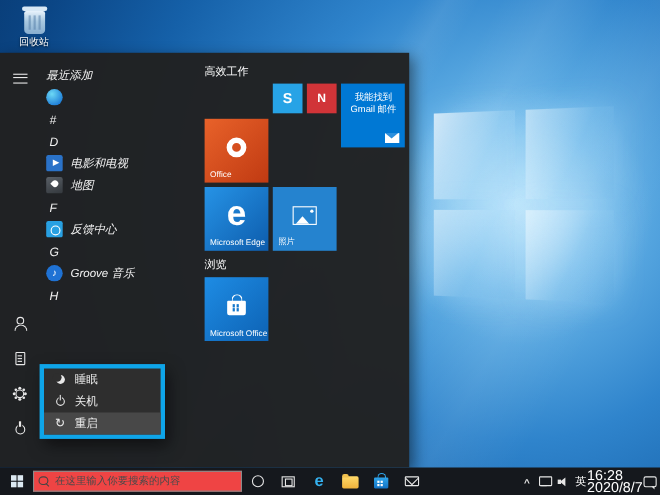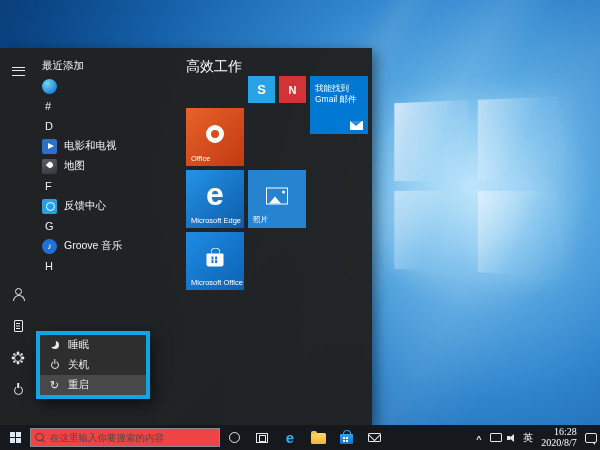--- a/index.html
+++ b/index.html
@@ -49,22 +49,22 @@
     box-shadow:0 2.5px 0 #e8e8e8,0 5px 0 #e8e8e8;}
   .i-gear{width:8px;height:8px;border:1.6px solid #e8e8e8;border-radius:50%;
     box-shadow:0 -5px 0 -2.6px #e8e8e8,0 5px 0 -2.6px #e8e8e8,-5px 0 0 -2.6px #e8e8e8,5px 0 0 -2.6px #e8e8e8,
     3.6px 3.6px 0 -2.8px #e8e8e8,-3.6px 3.6px 0 -2.8px #e8e8e8,3.6px -3.6px 0 -2.8px #e8e8e8,-3.6px -3.6px 0 -2.8px #e8e8e8;}
   .i-power{width:9px;height:9px;border:1.5px solid #e8e8e8;border-radius:50%;position:relative;}
   .i-power::before{content:'';position:absolute;left:50%;top:-3.5px;transform:translateX(-50%);width:1.6px;height:5px;
     background:#e8e8e8;box-shadow:0 0 0 1.1px #212121;}
 
   
   .applist{position:absolute;left:36px;top:8px;width:150px;}
-  .row{height:20px;display:flex;align-items:center;gap:7px;padding-left:6px;color:#f2f2f2;font-size:10.5px;
-    white-space:nowrap;overflow:hidden;}
+  .row{height:20px;display:flex;align-items:flex-end;gap:7px;padding-left:6px;color:#f2f2f2;font-size:10.5px;
+    white-space:nowrap;overflow:hidden;font-style:italic;}
   .row.letter{padding-left:9px;font-size:11px;}
   .list-spacer{height:88px;}
   .appicon{width:15px;height:15px;border-radius:2px;flex:0 0 15px;position:relative;}
   .ic-xiaobai{border-radius:50%;background:radial-gradient(circle at 35% 30%,#6cd8f5,#1f7fd8 75%);}
   .ic-3d::before{content:'';position:absolute;left:2.5px;top:2.5px;width:8px;height:8px;border:1.4px solid #b8d8f2;transform:rotate(45deg);}
   .ic-maps{background:linear-gradient(160deg,#595f66,#33383d);}
   .ic-maps::after{content:'';position:absolute;left:4.5px;top:3px;width:6px;height:6px;background:#fff;
     border-radius:50% 50% 50% 0;transform:rotate(45deg);}
   .ic-movies{background:#2a72c8;}
   .ic-movies::after{content:'';position:absolute;left:5.5px;top:4px;border-left:6px solid #fff;
@@ -72,23 +72,23 @@
   .ic-feedback{background:#28a0e2;}
   .ic-feedback::after{content:'';position:absolute;left:3.8px;top:3.8px;width:7px;height:7px;border:1.4px solid #fff;border-radius:50%;}
   .ic-groove{border-radius:50%;background:#1f72d4;display:flex;align-items:center;justify-content:center;color:#fff;font-size:9px;line-height:1;}
   .ic-paint{background:linear-gradient(135deg,#f2a03a,#e8387c 55%,#8a3ae0);}
   .ic-calc{background:#44566a;}
   .ic-calc::after{content:'';position:absolute;left:4px;top:4px;width:2.4px;height:2.4px;background:#fff;
     box-shadow:4.5px 0 0 #fff,0 4.5px 0 #fff,4.5px 4.5px 0 #fff;}
 
   
   .tiles{position:absolute;left:186px;top:8px;width:182px;}
-  .group-h{height:20px;line-height:20px;font-size:14px;color:#fff;}
+  .group-h{height:20px;line-height:20px;font-size:10px;color:#fff;}
   .trow{display:flex;gap:4px;margin-bottom:4px;}
-  .tile{width:58px;height:58px;position:relative;color:#fff;overflow:hidden;flex:0 0 auto;}
+  .tile{width:58px;height:58px;position:relative;color:#fff;overflow:hidden;flex:0 0 auto;text-align:center;}
   .tlabel{position:absolute;left:5px;bottom:3px;font-size:7.5px;}
   .tile-office{background:linear-gradient(135deg,#e8622a,#c03a12);margin-top:32px;}
   .office-ring{position:absolute;left:50%;top:45%;transform:translate(-50%,-50%);width:18px;height:18px;border:5px solid #fff;border-radius:50%;}
   .smallwrap{width:58px;height:58px;position:relative;flex:0 0 auto;}
   .tile-sm{width:27px;height:27px;position:absolute;top:0;display:flex;align-items:center;justify-content:center;
     font-weight:bold;color:#fff;}
   .tile-skype{left:0;background:#27a3e6;font-size:13px;}
   .tile-news{left:31px;background:#d13438;font-size:11px;}
   .tile-mail{background:#0078d4;}
   .mail-promo{position:absolute;left:5px;top:7px;right:4px;font-size:8.5px;line-height:1.3;}
@@ -157,21 +157,21 @@
   .w14{width:14px;} .w16{width:16px;} .w18{width:18px;} .w46{width:46px;}
   .i-caret{color:#e6e6e6;font-size:9px;font-weight:bold;transform:translateY(1px);}
   .i-net{width:11px;height:9px;position:relative;}
   .i-net::before{content:'';position:absolute;left:0;top:0;width:10px;height:6.5px;border:1.2px solid #e6e6e6;border-radius:1px;}
   .i-net::after{content:'';position:absolute;left:2.5px;bottom:0;width:5px;height:1.2px;background:#e6e6e6;}
   .i-spk{width:11px;height:10px;position:relative;}
   .i-spk::before{content:'';position:absolute;left:0;top:3px;width:3px;height:4px;background:#e6e6e6;}
   .i-spk::after{content:'';position:absolute;left:2px;top:1px;border-top:4px solid transparent;
     border-bottom:4px solid transparent;border-right:5px solid #e6e6e6;}
   .ime{font-size:10px;color:#fff;}
-  .clock{font-size:10px;color:#fff;line-height:10.5px;text-align:right;font-family:Liberation Serif, serif;}
+  .clock{font-size:13px;color:#fff;line-height:10.5px;text-align:left;}
   .i-ac{width:12px;height:10px;border:1.2px solid #e6e6e6;border-radius:2px;position:relative;}
   .i-ac::after{content:'';position:absolute;right:1.5px;bottom:-3.6px;border-left:3px solid transparent;border-top:3.5px solid #e6e6e6;}
 </style>
 </head>
 <body>
 
 <div class="screen">
 
   <div class="wallpaper">
     <div class="beam b1"></div>
@@ -179,20 +179,24 @@
     <div class="beam b3"></div>
     <div class="glow"></div>
     <div class="winlogo">
       <div class="pane"></div>
       <div class="pane"></div>
       <div class="pane"></div>
       <div class="pane"></div>
     </div>
   </div>
 
+  <div class="recycle">
+    <div class="bin-body"></div>
+    <div class="bin-label">回收站</div>
+  </div>
 
   <div class="startmenu">
 
     <div class="rail">
       <div class="rail-btn">
         <div class="i-burger"></div>
       </div>
       <div class="rail-spacer"></div>
       <div class="rail-btn">
         <div class="i-user"></div>
@@ -279,20 +283,21 @@
         <div class="tile tile-edge">
           <div class="edge-e">e</div>
           <div class="tlabel">Microsoft Edge</div>
         </div>
         <div class="tile tile-photos">
           <div class="photos-frame"></div>
           <div class="tlabel">照片</div>
         </div>
         <div class="t-empty"></div>
       </div>
+      <div class="group-h">浏览</div>
       <div class="trow">
         <div class="tile tile-store">
           <div class="store-bag"></div>
           <div class="tlabel">Microsoft Office</div>
         </div>
         <div class="t-empty"></div>
         <div class="t-empty"></div>
       </div>
     </div>
 

